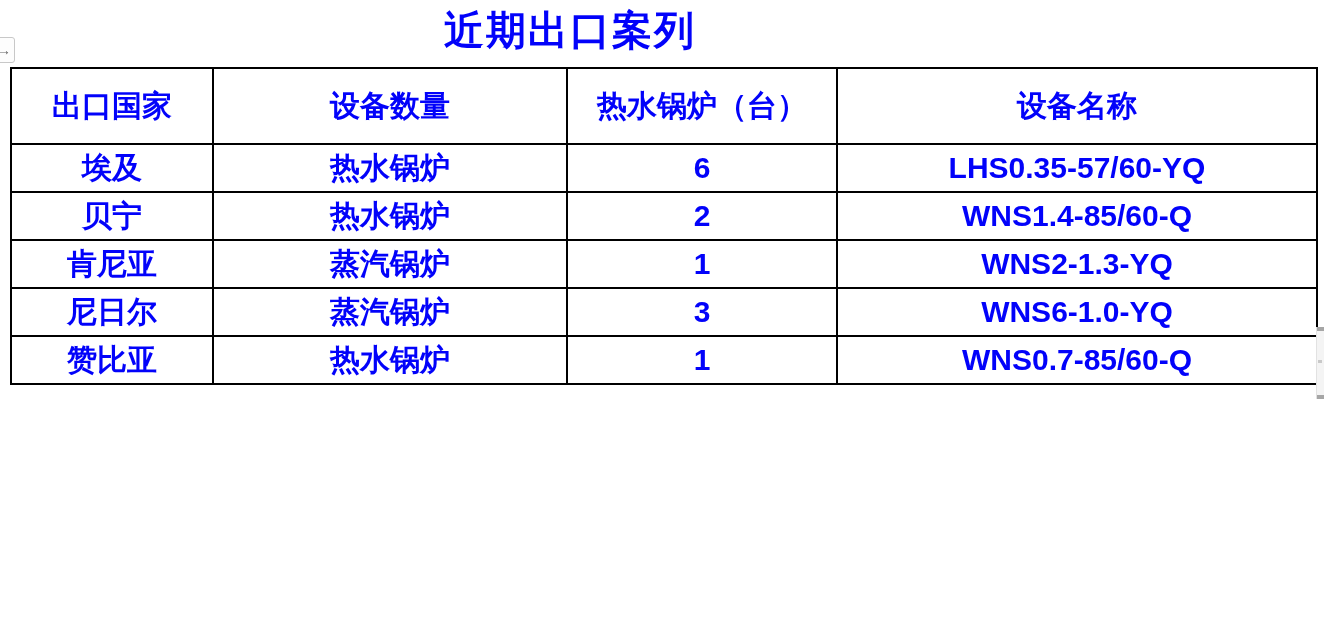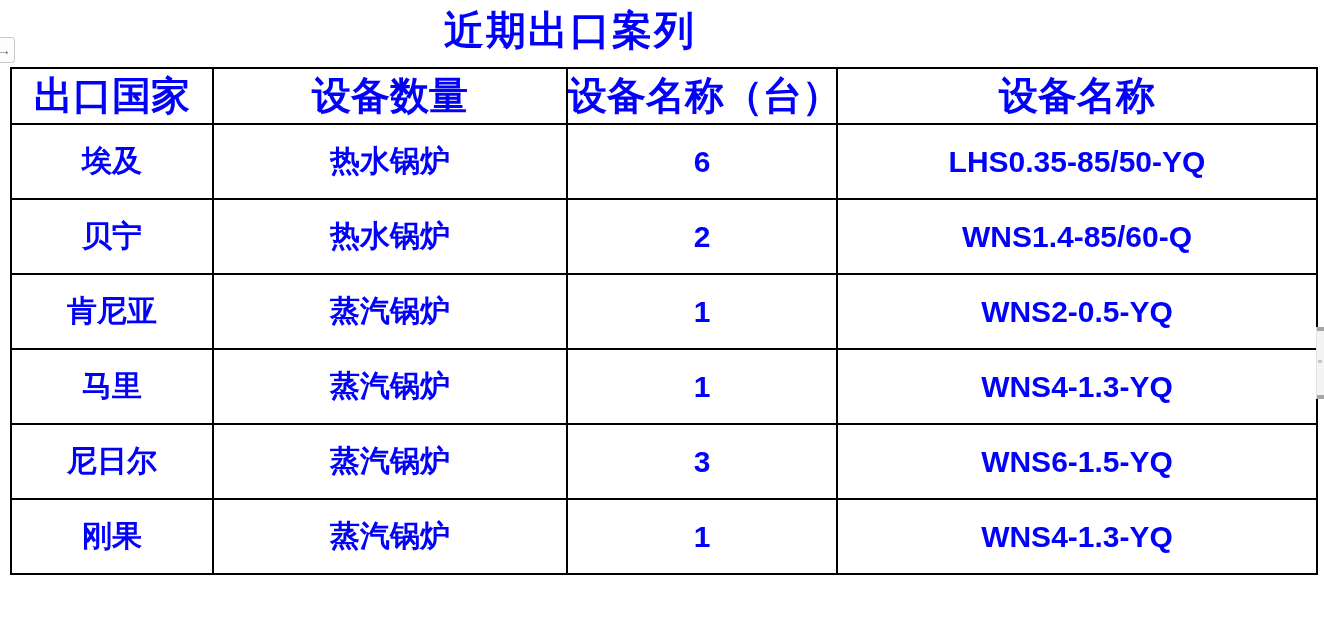--- a/index.html
+++ b/index.html
@@ -24,25 +24,25 @@
     color:#666;font-size:14px;line-height:1;cursor:pointer;}
 
   
   table.export{position:absolute;left:10px;top:67px;width:1306px;
     border-collapse:collapse;table-layout:fixed;}
   table.export th,table.export td{
     border:2px solid var(--border);
     color:var(--accent);
     font-weight:bold;
     text-align:center;vertical-align:middle;
-    height:75px;
+    height:48px;
     font-size:30px;
     overflow:hidden;white-space:nowrap;
   }
-  table.export th{height:56px;font-size:39px;}
+  table.export th{height:76px;font-size:30px;}
   td.model-cell{font-size:31px;letter-spacing:0px;}
 
   
   .vscroll{position:absolute;left:1316px;top:327px;width:8px;height:72px;
     background:#f4f4f4;border-left:1px solid #e2e2e2;}
   .vscroll .cap{position:absolute;left:0;width:8px;height:4px;background:#a6a6a6;}
   .vscroll .cap.top{top:0;}
   .vscroll .cap.bottom{bottom:0;}
   .vscroll .nub{position:absolute;left:1px;top:33px;width:4px;height:3px;background:#c9c9c9;}
 </style>
@@ -63,60 +63,54 @@
     <colgroup>
       <col style="width:202px">
       <col style="width:354px">
       <col style="width:270px">
       <col style="width:480px">
     </colgroup>
     <thead>
         <tr>
           <th>出口国家</th>
           <th>设备数量</th>
-          <th>设备名称（台）</th>
+          <th>热水锅炉（台）</th>
           <th>设备名称</th>
         </tr>
       </thead>
     <tbody>
         <tr>
           <td>埃及</td>
           <td>热水锅炉</td>
           <td>6</td>
-          <td class="model-cell">LHS0.35-85/50-YQ</td>
+          <td class="model-cell">LHS0.35-57/60-YQ</td>
         </tr>
         <tr>
           <td>贝宁</td>
           <td>热水锅炉</td>
           <td>2</td>
           <td class="model-cell">WNS1.4-85/60-Q</td>
         </tr>
         <tr>
           <td>肯尼亚</td>
           <td>蒸汽锅炉</td>
           <td>1</td>
-          <td class="model-cell">WNS2-0.5-YQ</td>
-        </tr>
-        <tr>
-          <td>马里</td>
-          <td>蒸汽锅炉</td>
-          <td>1</td>
-          <td class="model-cell">WNS4-1.3-YQ</td>
+          <td class="model-cell">WNS2-1.3-YQ</td>
         </tr>
         <tr>
           <td>尼日尔</td>
           <td>蒸汽锅炉</td>
           <td>3</td>
-          <td class="model-cell">WNS6-1.5-YQ</td>
+          <td class="model-cell">WNS6-1.0-YQ</td>
         </tr>
         <tr>
-          <td>刚果</td>
-          <td>蒸汽锅炉</td>
+          <td>赞比亚</td>
+          <td>热水锅炉</td>
           <td>1</td>
-          <td class="model-cell">WNS4-1.3-YQ</td>
+          <td class="model-cell">WNS0.7-85/60-Q</td>
         </tr>
       </tbody>
   </table>
 
   <div class="vscroll">
     <div class="cap top"></div>
     <div class="nub"></div>
     <div class="cap bottom"></div>
   </div>
 

